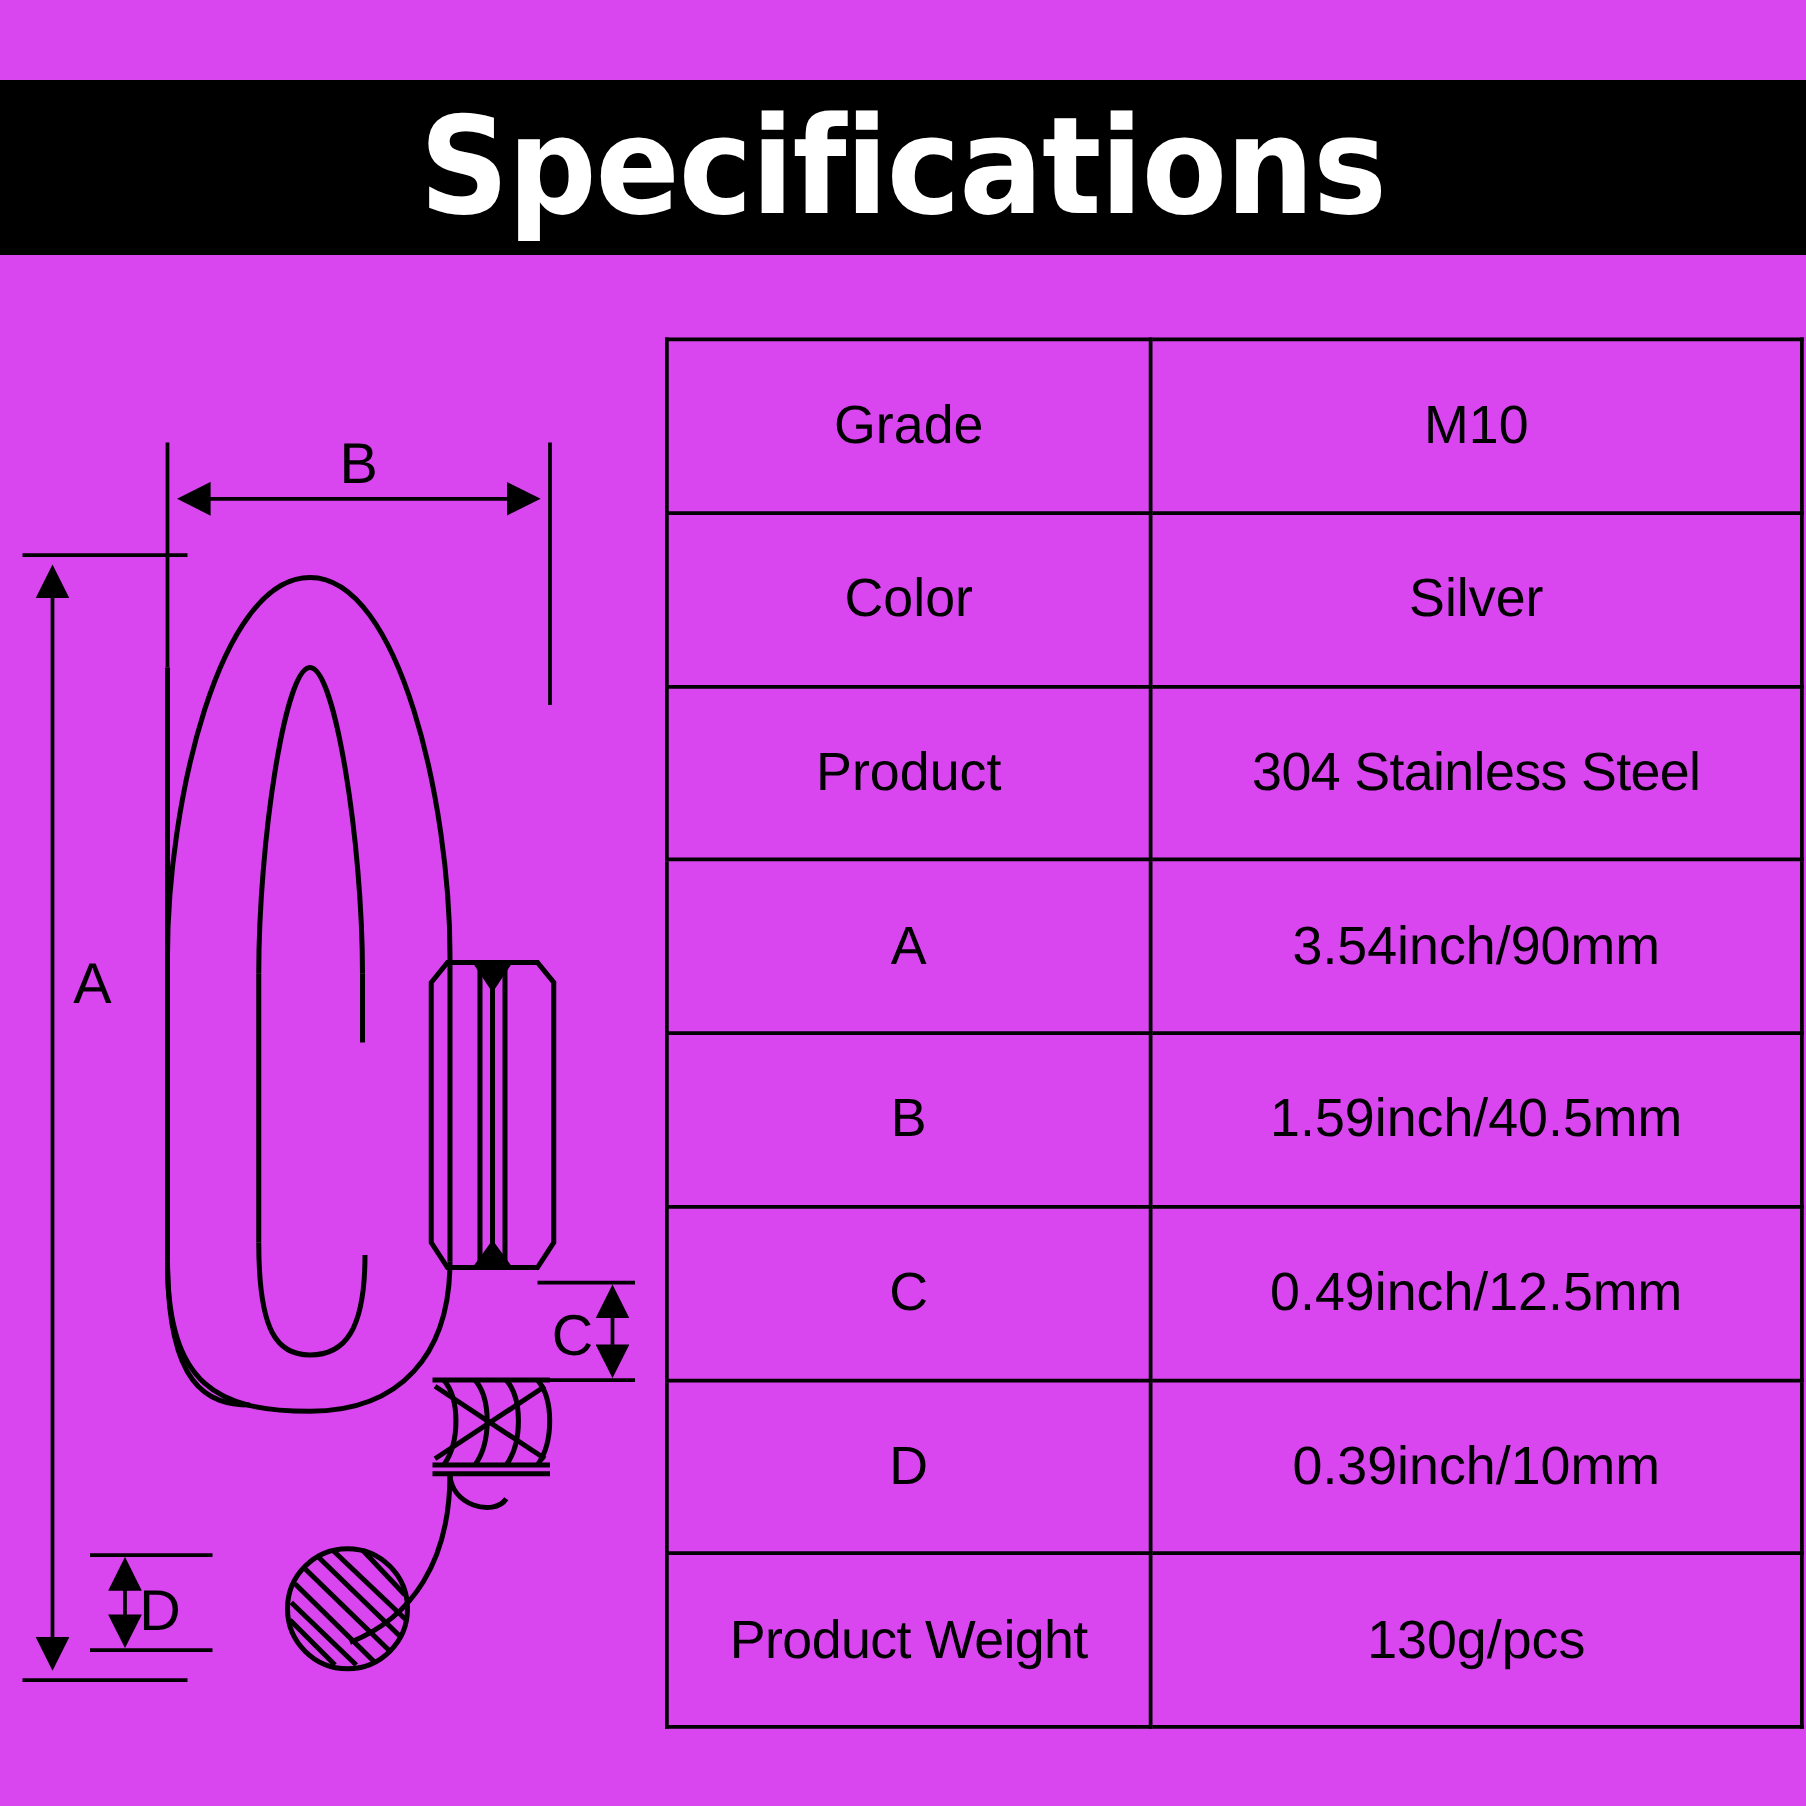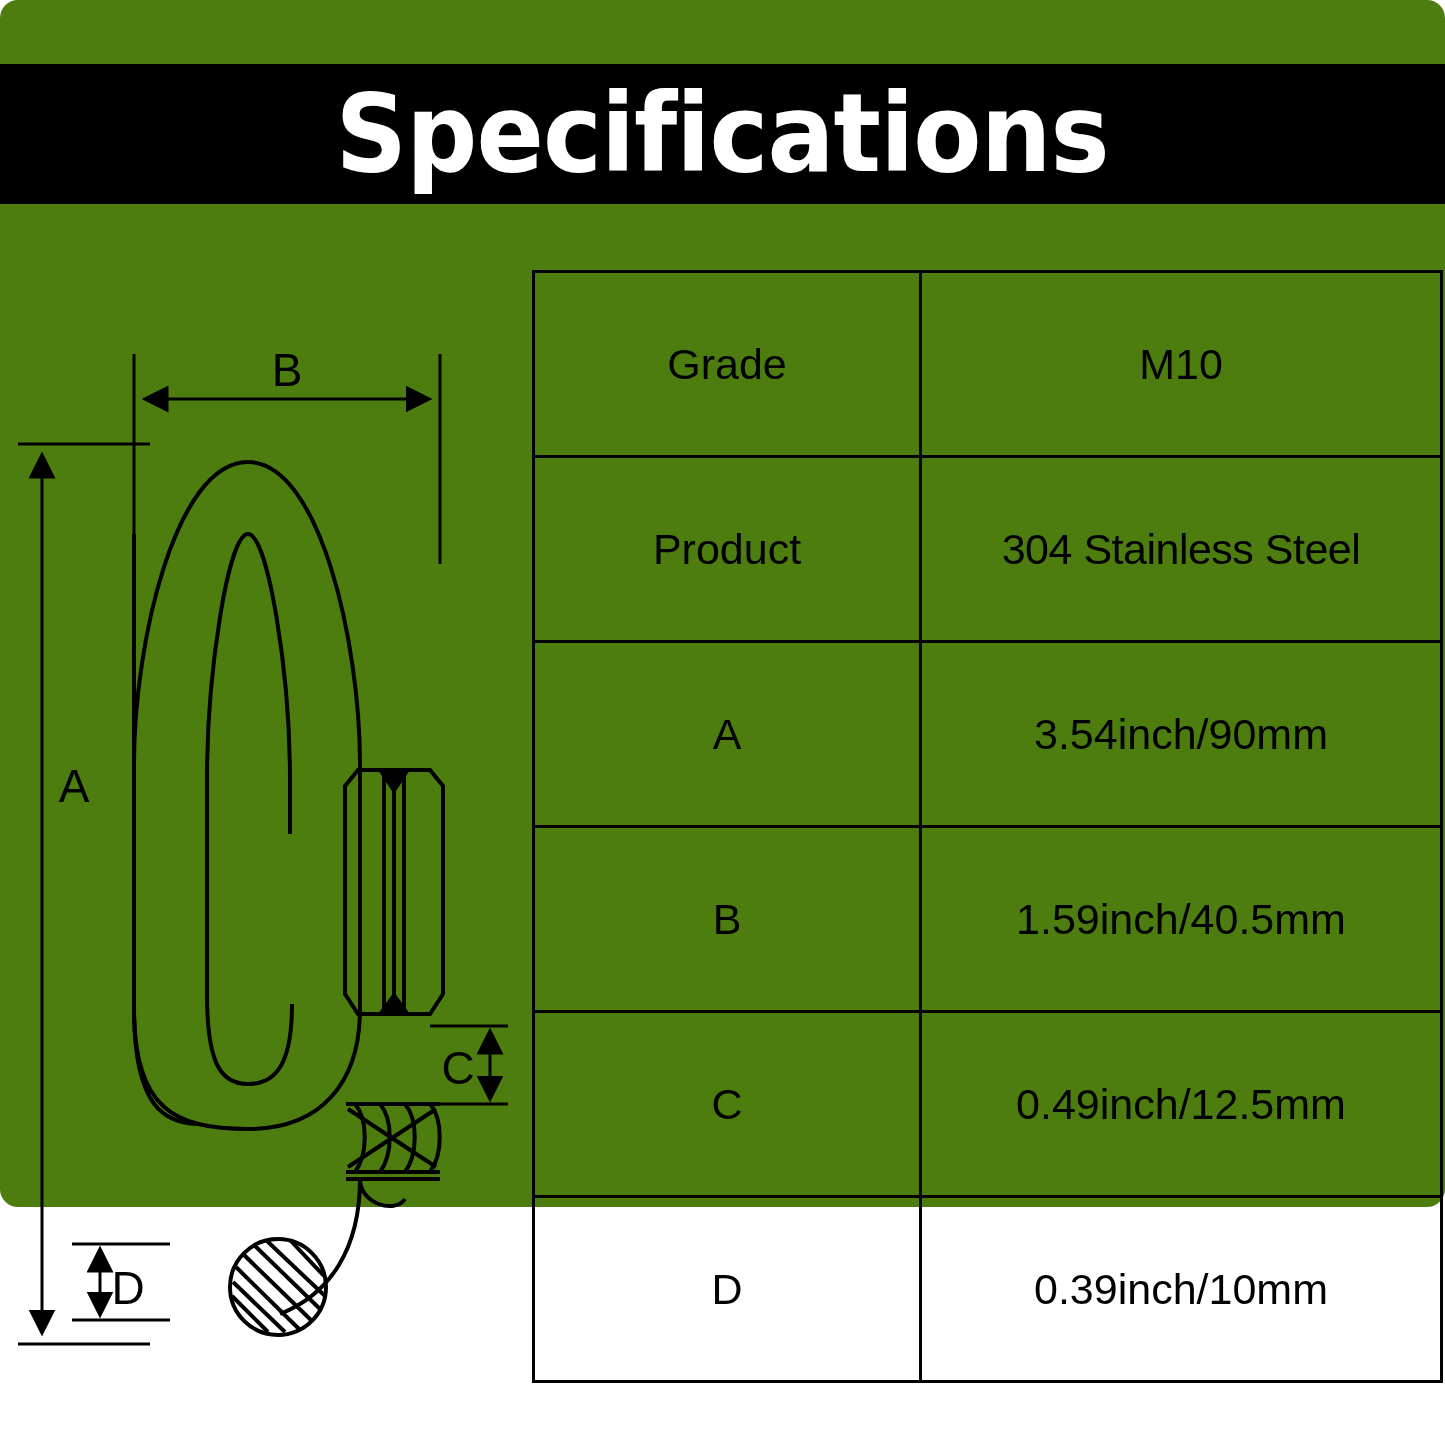--- a/index.html
+++ b/index.html
@@ -9,24 +9,23 @@
   }
   body {
     width: 1445px;
     height: 1445px;
     font-family: "Liberation Sans", sans-serif;
     overflow: hidden;
   }
   #page {
     position: relative;
     width: 1445px;
-    height: 1207px;
-    background: #4d7c0f;
+    height: 1445px;
+    background: #d946ef;
     box-sizing: border-box;
-    border-radius: 18px;
   }
   
   #header-banner {
     position: absolute;
     left: 0;
     top: 64px;
     width: 1445px;
     height: 140px;
     background: #000000;
     display: flex;
@@ -202,37 +201,45 @@
     </div>
 
     <div id="spec-table-wrap">
       <table class="spec-table">
         <tbody>
           <tr>
             <td class="label-cell">Grade</td>
             <td class="value-cell">M10</td>
           </tr>
           <tr>
+            <td class="label-cell">Color</td>
+            <td class="value-cell">Silver</td>
+          </tr>
+          <tr>
             <td class="label-cell">Product</td>
             <td class="value-cell tight">304 Stainless Steel</td>
           </tr>
           <tr>
             <td class="label-cell">A</td>
             <td class="value-cell">3.54inch/90mm</td>
           </tr>
           <tr>
             <td class="label-cell">B</td>
             <td class="value-cell">1.59inch/40.5mm</td>
           </tr>
           <tr>
             <td class="label-cell">C</td>
             <td class="value-cell">0.49inch/12.5mm</td>
           </tr>
           <tr>
             <td class="label-cell">D</td>
             <td class="value-cell">0.39inch/10mm</td>
+          </tr>
+          <tr>
+            <td class="label-cell tight">Product Weight</td>
+            <td class="value-cell">130g/pcs</td>
           </tr>
         </tbody>
       </table>
     </div>
 
   </div>
 </div>
 
 </body></html>

